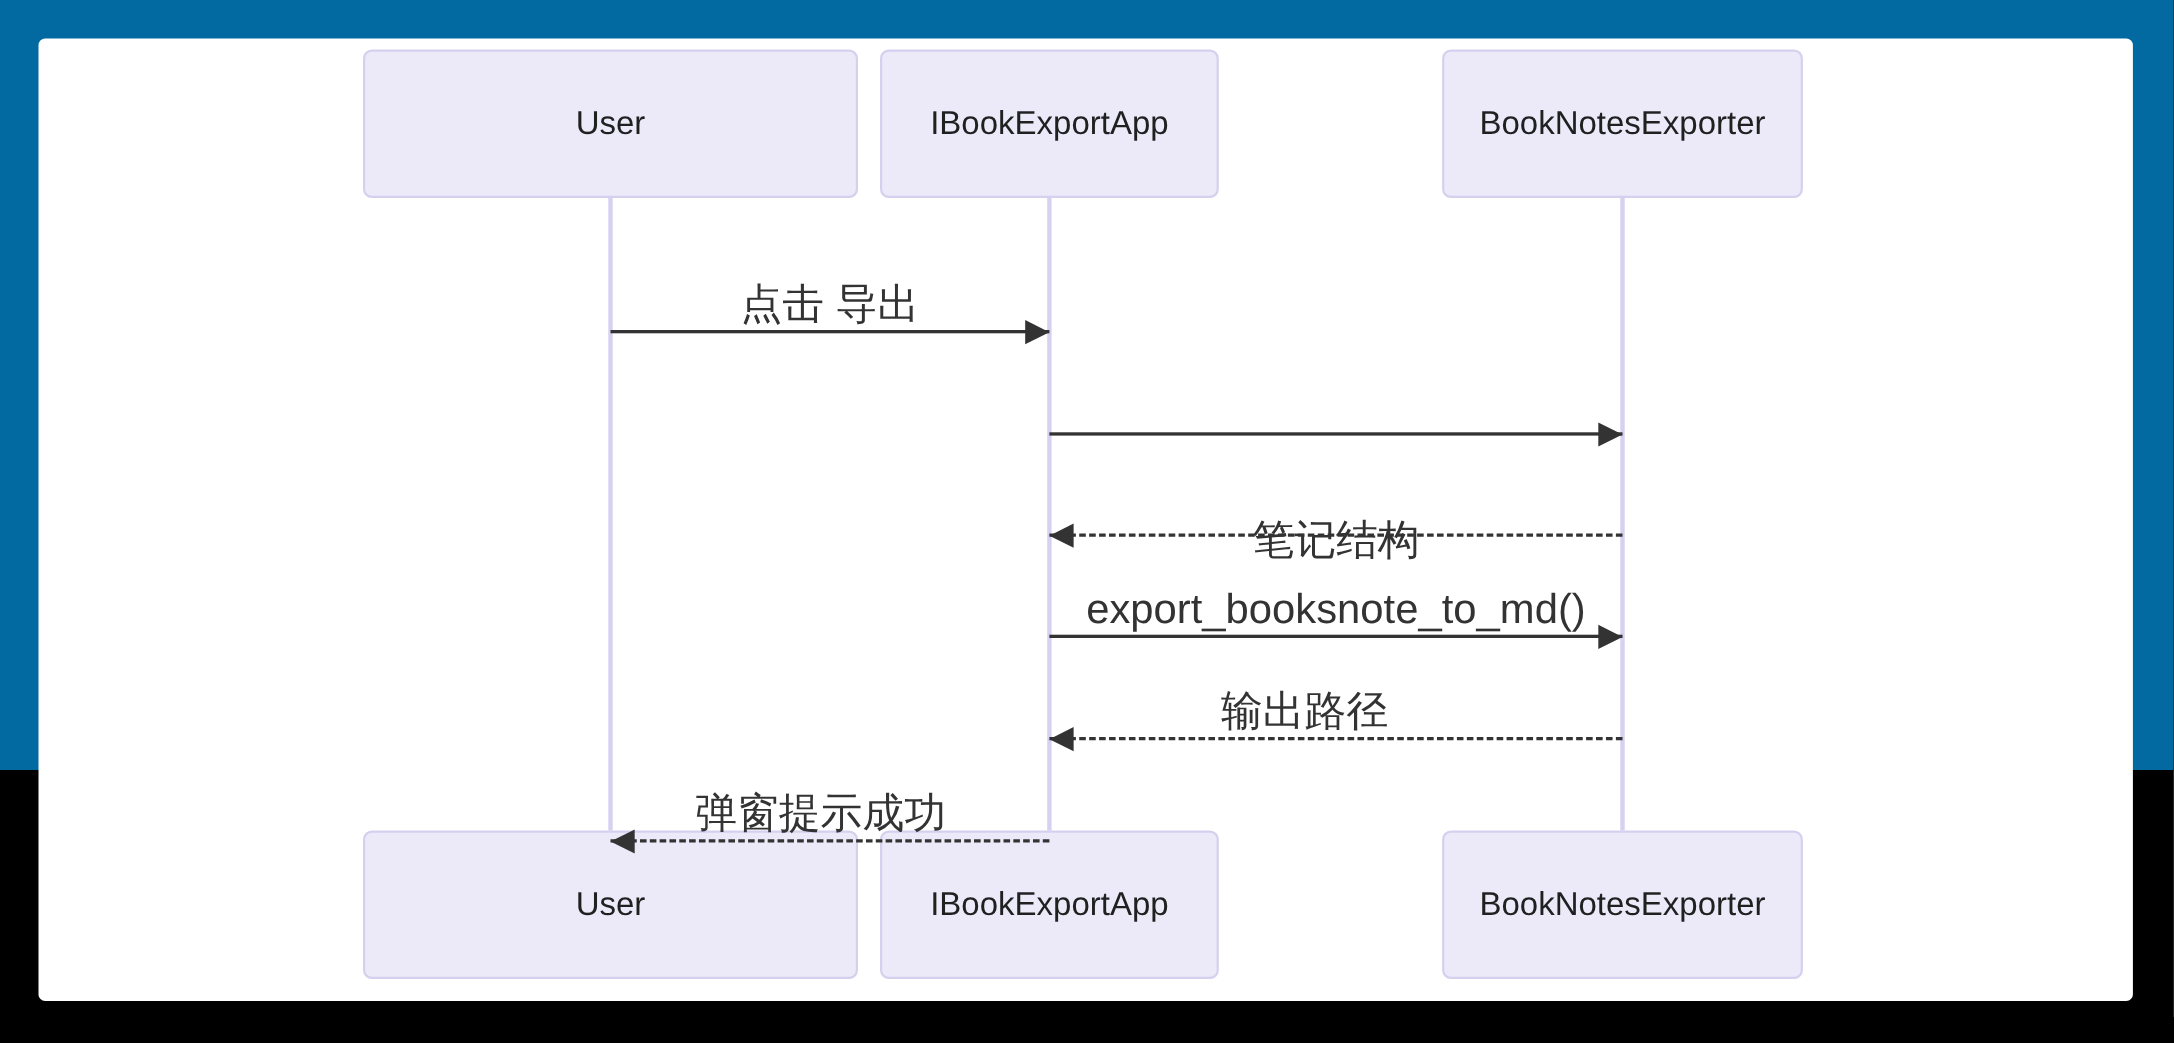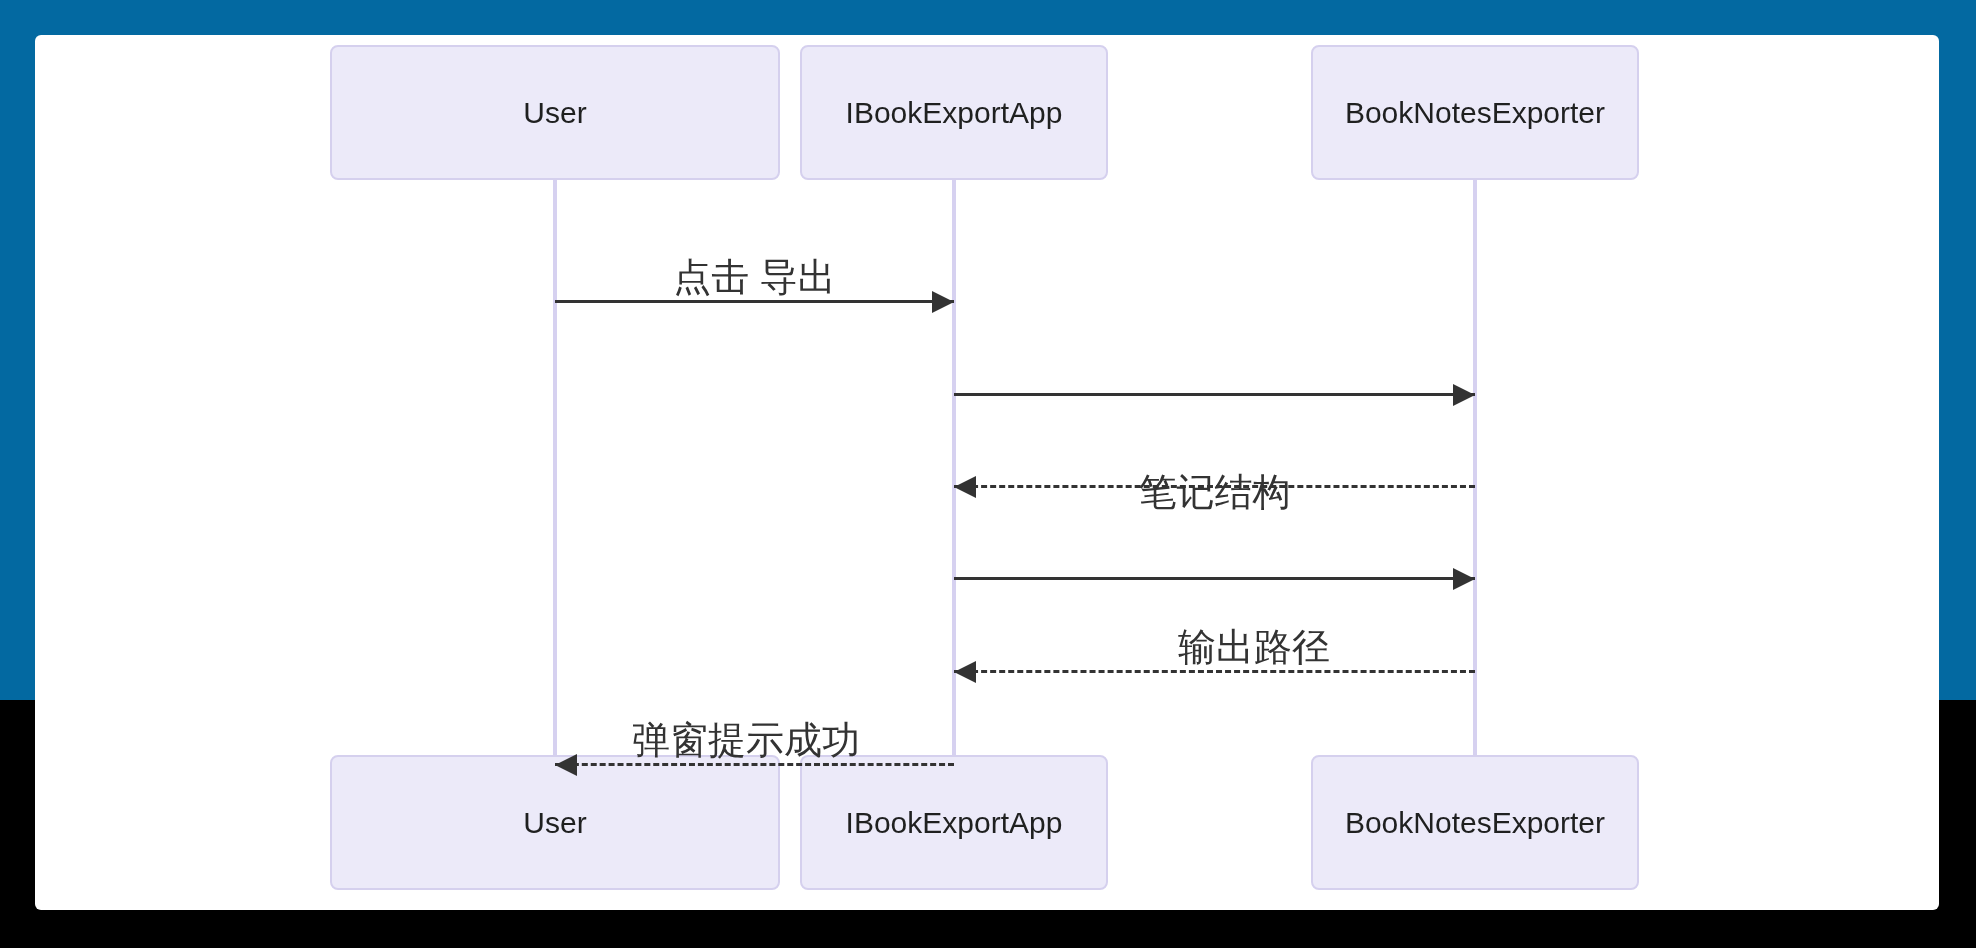--- a/index.html
+++ b/index.html
@@ -121,21 +121,22 @@
         <div class="msg-line" style="left: 520px; width: 399px; top: 265px;"></div>
         <div class="arrowhead right" style="top: 256px; left: 897px;"></div>
         <div class="msg-label" style="left: 719.5px; top: 223px;">点击 导出</div>
         <div class="msg-line" style="left: 919px; width: 521px; top: 358px;"></div>
         <div class="arrowhead right" style="top: 349px; left: 1418px;"></div>
         <div class="msg-line dashed" style="left: 919px; width: 521px; top: 450px;"></div>
         <div class="arrowhead left" style="top: 441px; left: 919px;"></div>
         <div class="msg-label" style="left: 1179.5px; top: 422px; margin-top: 16px;">笔记结构</div>
         <div class="msg-line" style="left: 919px; width: 521px; top: 542px;"></div>
         <div class="arrowhead right" style="top: 533px; left: 1418px;"></div>
+        <div class="msg-label" style="left: 1179.5px; top: 500px;">export_booksnote_to_md()</div>
         <div class="msg-line dashed" style="left: 919px; width: 521px; top: 635px;"></div>
         <div class="arrowhead left" style="top: 626px; left: 919px;"></div>
-        <div class="msg-label" style="left: 1219px; top: 593px;">输出路径</div>
+        <div class="msg-label" style="left: 1151px; top: 593px;">输出路径</div>
         <div class="msg-line dashed" style="left: 520px; width: 399px; top: 728px;"></div>
         <div class="arrowhead left" style="top: 719px; left: 520px;"></div>
         <div class="msg-label" style="left: 711px; top: 686px; text-align: right;">弹窗提示成功</div>
       </div>
   </div>
 </div>
 
 </body></html>

